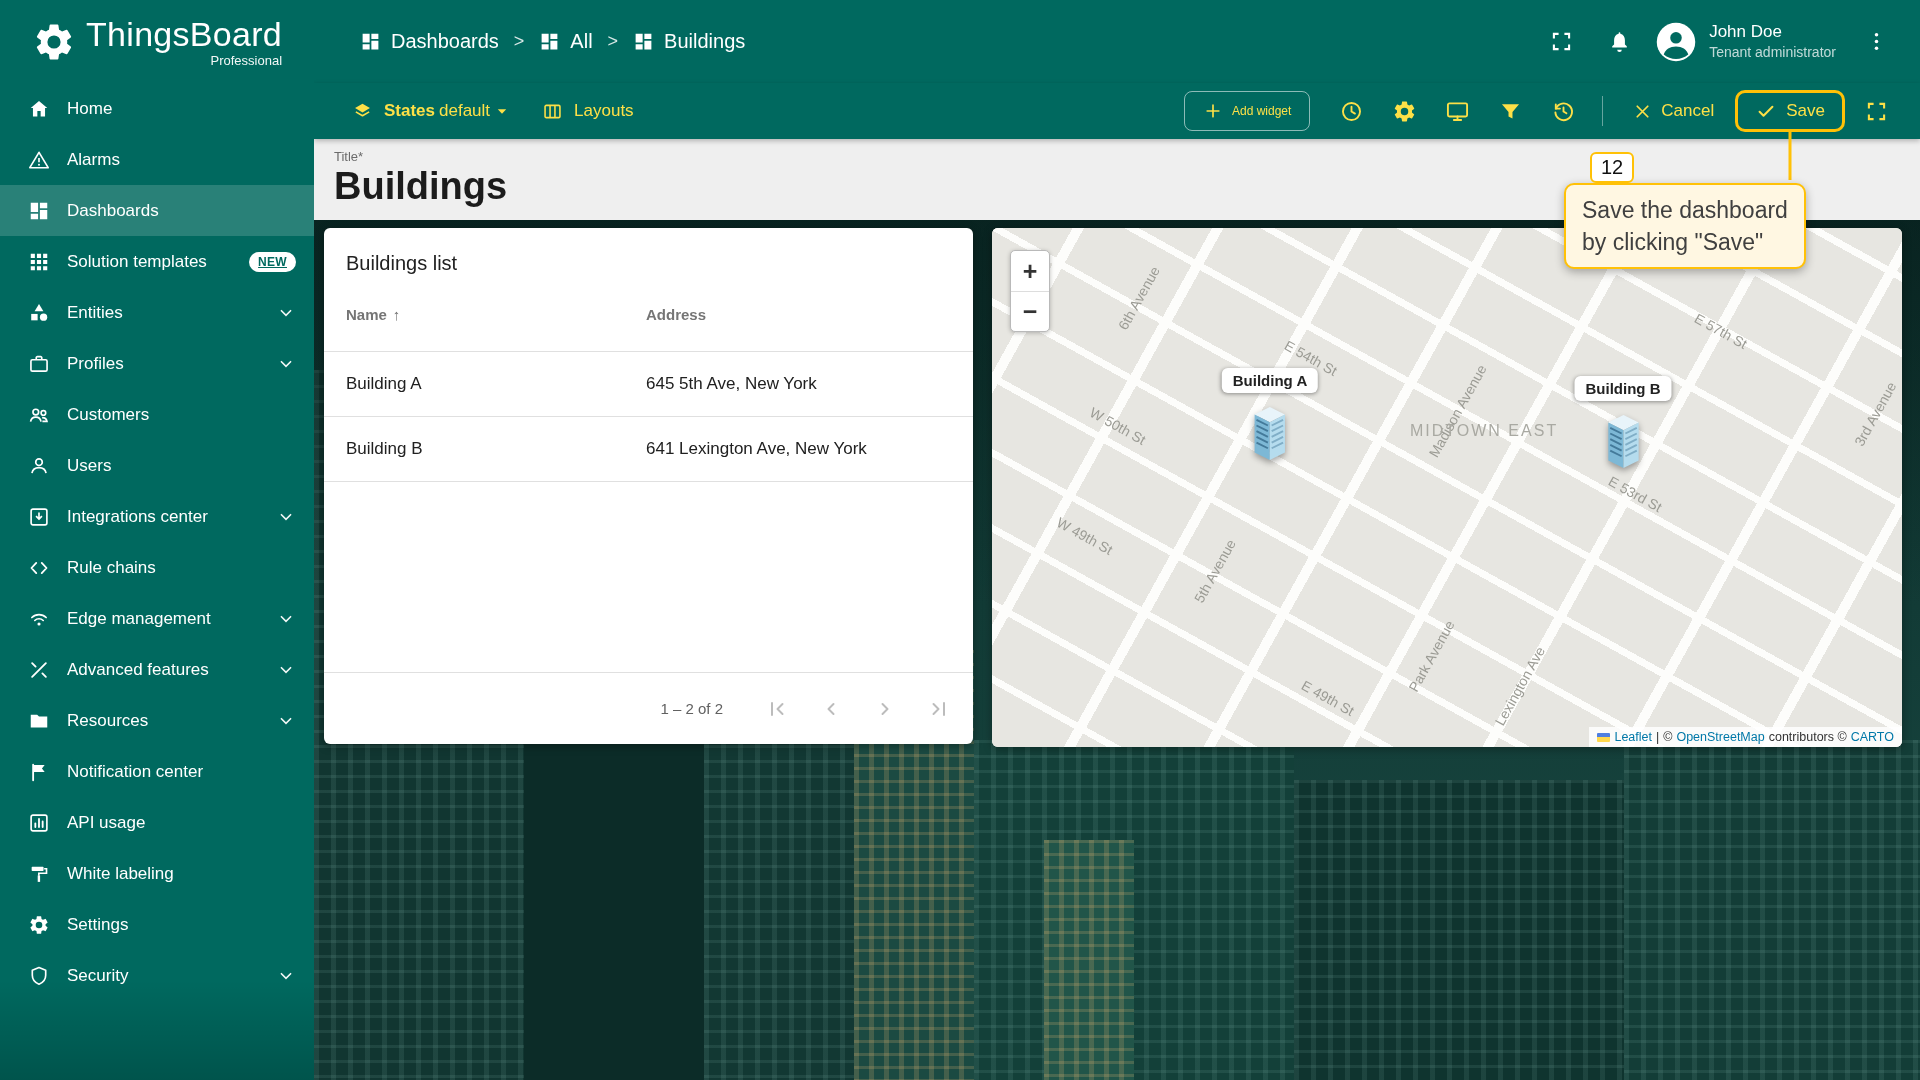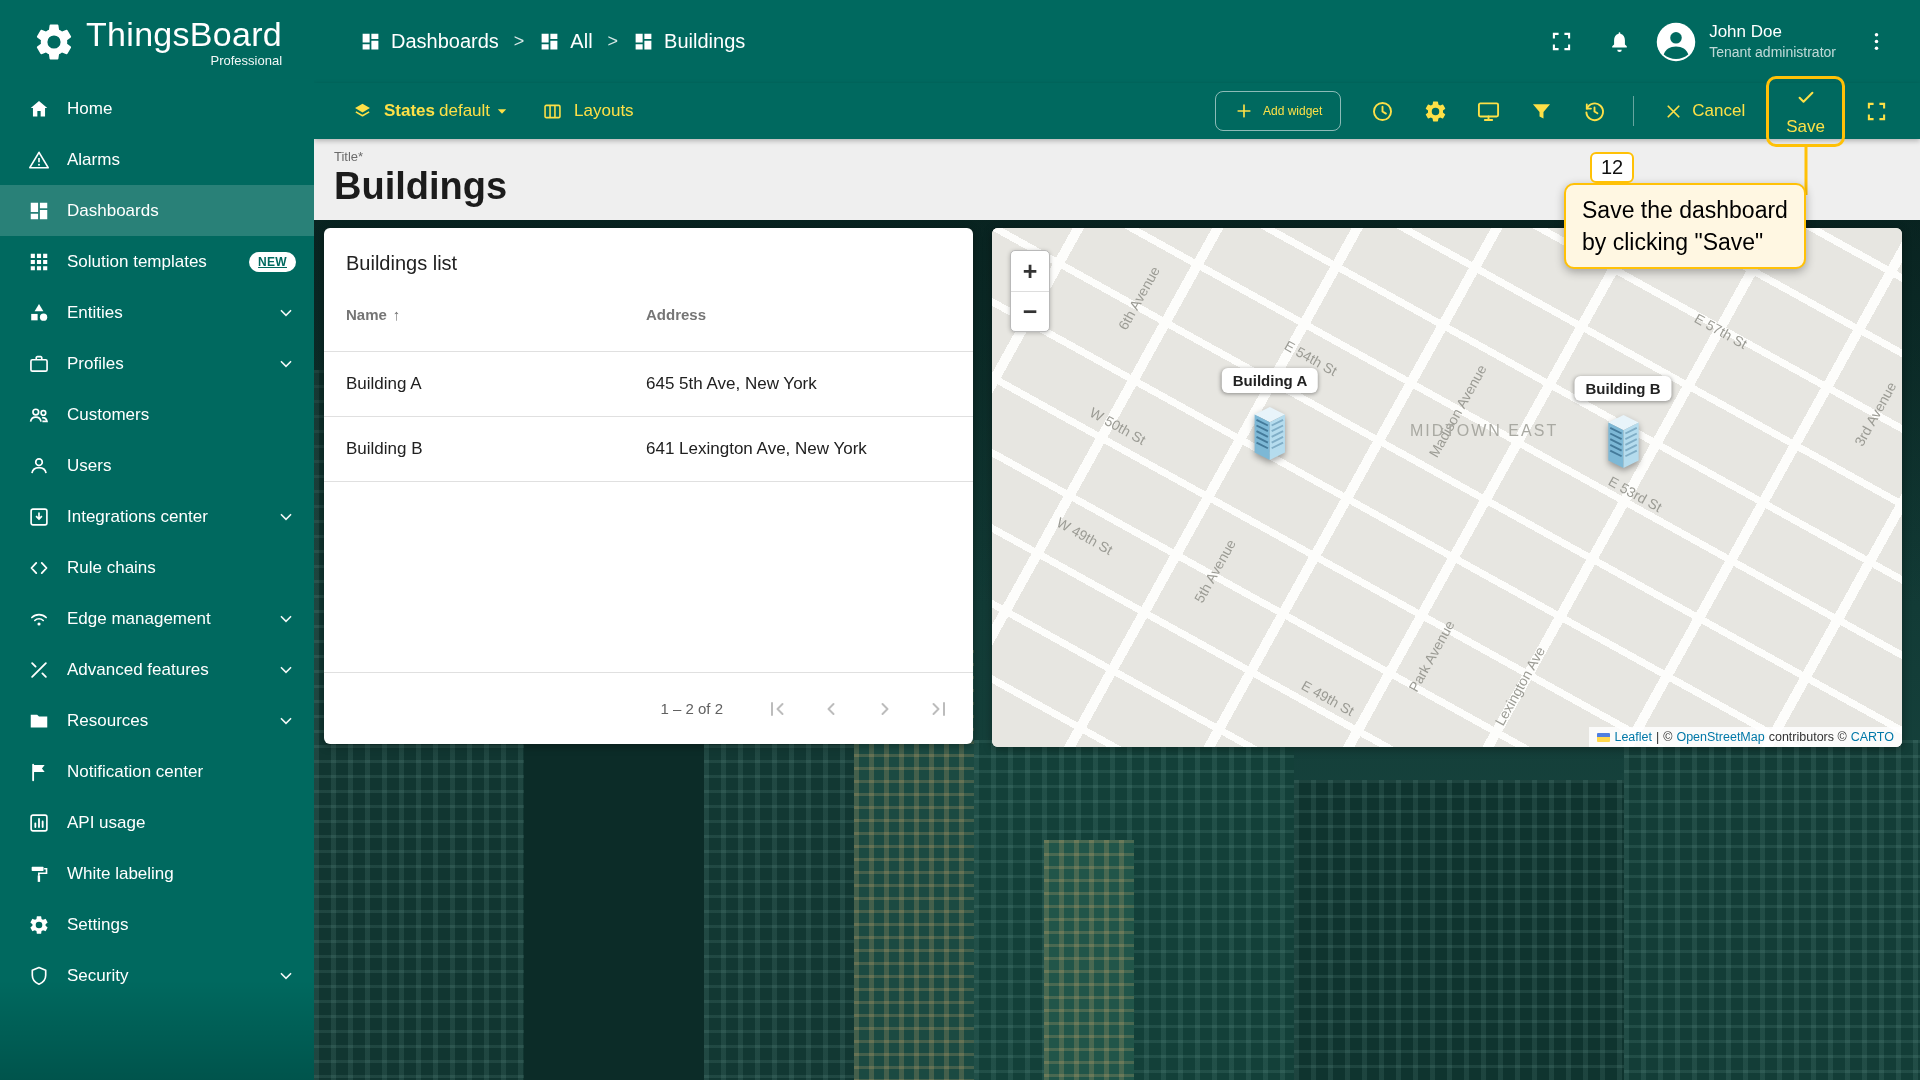--- a/index.html
+++ b/index.html
@@ -50,21 +50,21 @@
   .add-widget { display:flex; align-items:center; gap:9px; border:1px solid rgba(255,255,255,.55); border-radius:8px;
       padding:9px 18px; font-size:12px; cursor:pointer; margin-right:10px; white-space:nowrap;justify-content:flex-end; }
   .add-widget svg { width:20px; height:20px; }
   .tb-iconbtn { width:44px; height:44px; display:flex; align-items:center; justify-content:center; cursor:pointer; border-radius:50%; }
   .tb-iconbtn svg { width:25px; height:25px; }
   .tb-divider { width:1px; height:30px; background:rgba(255,255,255,.4); margin:0 8px; }
   .text-btn { display:flex; align-items:center; gap:8px; font-size:17px; padding:8px 12px; cursor:pointer; white-space:nowrap; }
   .text-btn svg { width:21px; height:21px; }
   .save-wrap { position:relative; }
   .save-btn { display:flex; align-items:center; gap:9px; font-size:17px; padding:7px 17px; border:3px solid #FFC107;
-      border-radius:10px; cursor:pointer; white-space:nowrap;flex-direction:column; }
+      border-radius:10px; cursor:pointer; white-space:nowrap; }
   .save-btn svg { width:22px; height:22px; }
   .save-wrap::after { content:""; position:absolute; left:50%; top:100%; width:3px; height:48px; background:#FFC107; transform:translateX(-1.5px); }
 
   .titlebar { height:81px; background:#efefef; padding:10px 0 0 20px; flex:none; position:relative; z-index:3; }
   .title-label { font-size:13px; color:#6b6b6b; }
   .title-value { font-size:38px; font-weight:700; color:#1c1c1c; margin-top:2px; line-height:1.1; }
 
   
   .content { flex:1; position:relative; overflow:hidden; }
   .bg-photo { position:absolute; inset:0; background:linear-gradient(180deg,#0d302c 0%, #123b36 45%, #1a4a44 100%); }
@@ -112,21 +112,21 @@
   .zoom-btn + .zoom-btn { border-top:1px solid #ddd; }
   .map-attrib { position:absolute; right:0; bottom:0; background:rgba(255,255,255,.82); padding:3px 8px; font-size:12.5px;
       color:#333; z-index:4; display:flex; gap:4px; align-items:center; white-space:nowrap; }
   .attrib-link { color:#0078A8; cursor:pointer; }
   .ua-flag { width:13px; height:9px; background:linear-gradient(#4f7fe0 0 50%, #ffd84d 50% 100%); display:inline-block; border-radius:1px; }
 
   
   .tut-badge { position:absolute; left:1590px; top:152px; z-index:21; background:#fff; border:2px solid #FFC107;
       border-radius:6px; padding:2px 9px; font-size:20px; color:#111; }
   .tut-tip { position:absolute; left:1564px; top:183px; z-index:20; background:#FFF7E2; border:2px solid #FFC107;
-      border-radius:10px; padding:9px 16px; font-size:23px; line-height:32px; color:#000000; box-shadow:0 3px 10px rgba(0,0,0,.3); white-space:nowrap; }
+      border-radius:10px; padding:9px 16px; font-size:23px; line-height:32px; color:#404040; box-shadow:0 3px 10px rgba(0,0,0,.3); white-space:nowrap; }
 </style>
 </head>
 <body>
 
 <svg width="0" height="0" style="position:absolute" aria-hidden="true">
 <defs>
 <symbol id="i-home" viewBox="0 0 24 24">
         <path fill="currentColor" d="M12 3.2 21 11h-2.4v9.3h-4.8v-6h-3.6v6H5.4V11H3z"></path>
       </symbol>
 <symbol id="i-alarm" viewBox="0 0 24 24">

